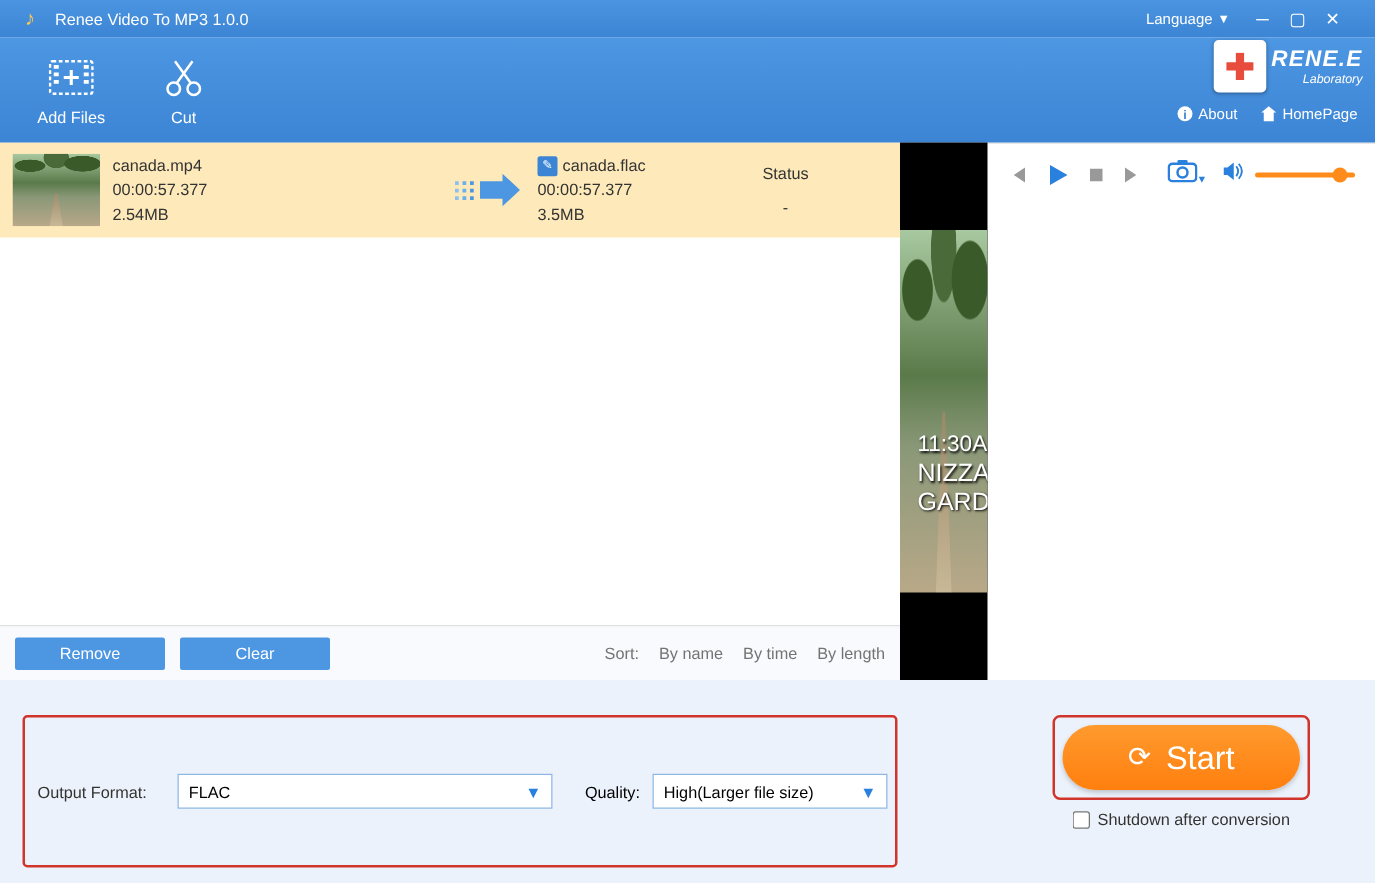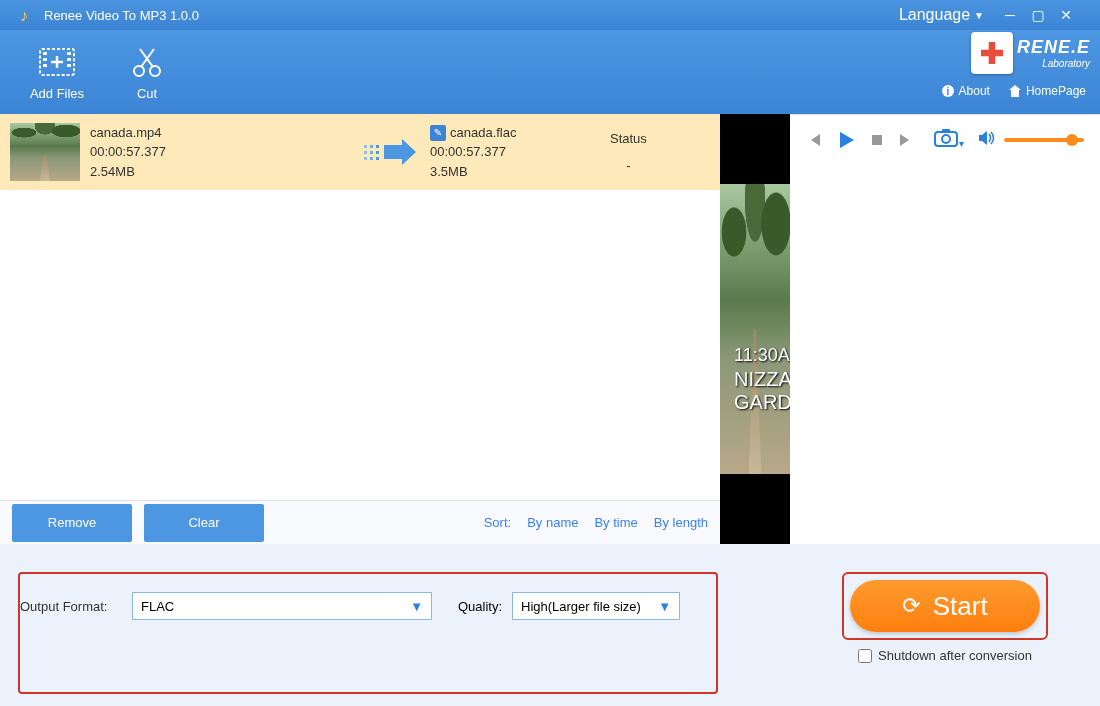--- a/index.html
+++ b/index.html
@@ -2,21 +2,21 @@
 <html><head>
 <meta charset="utf-8">
 <style>
 * { margin: 0; padding: 0; box-sizing: border-box; font-family: "Segoe UI", Arial, sans-serif; }
 body { width: 1100px; height: 706px; background: #ecf2fb; overflow: hidden; position: relative; }
 
 .titlebar { height: 30px; background: linear-gradient(#4b94e0, #3c85d5); display: flex; align-items: center; padding: 0 20px; color: #fff; font-size: 13px; }
 .note-icon { width: 16px; height: 16px; margin-right: 8px; position: relative; }
 .note-icon::before { content: "♪"; color: #ffc94a; font-size: 16px; }
 .titlebar-spacer { flex: 1; }
-.lang { font-size: 16px; margin-right: 4px; }
+.lang { font-size: 12px; margin-right: 4px; }
 .tb-caret { font-size: 10px; margin-right: 12px; cursor: pointer; }
 .win-btn { width: 28px; text-align: center; font-size: 14px; cursor: pointer; }
 
 .toolbar { height: 84px; background: linear-gradient(#4d96e2, #3c85d5); display: flex; align-items: center; padding: 0 12px; color: #fff; position: relative; }
 .tool { display: flex; flex-direction: column; align-items: center; width: 90px; cursor: pointer; }
 .tool-icon { width: 36px; height: 36px; margin-bottom: 6px; display: flex; align-items: center; justify-content: center; }
 .tool-label { font-size: 13px; }
 .logo-area { position: absolute; right: 10px; top: 2px; display: flex; align-items: center; }
 .medkit { width: 42px; height: 42px; background: #fff; border-radius: 4px; display: flex; align-items: center; justify-content: center; margin-right: 4px; box-shadow: 0 1px 3px rgba(0,0,0,.3); }
 .medkit-cross { width: 22px; height: 22px; background: #e74c3c; clip-path: polygon(35% 0, 65% 0, 65% 35%, 100% 35%, 100% 65%, 65% 65%, 65% 100%, 35% 100%, 35% 65%, 0 65%, 0 35%, 35% 35%); }
@@ -31,47 +31,47 @@
 .thumb { width: 70px; height: 58px; position: relative; margin-right: 10px; overflow: hidden; }
 .info-block { font-size: 13px; line-height: 1.5; color: #333; width: 260px; }
 .arrow-block { width: 80px; display: flex; align-items: center; justify-content: center; }
 .out-block { font-size: 13px; line-height: 1.5; color: #333; width: 180px; }
 .out-name { display: flex; align-items: center; gap: 4px; font-weight: 500; }
 .edit-badge { width: 16px; height: 16px; background: #3c85d5; border-radius: 2px; display: inline-flex; align-items: center; justify-content: center; color: #fff; font-size: 10px; }
 .status-block { text-align: center; font-size: 13px; color: #333; }
 .status-block div:first-child { margin-bottom: 12px; }
 
 .left-bottom { height: 44px; border-top: 1px solid #e0e0e0; display: flex; align-items: center; padding: 0 12px; background: #f8fafd; }
-.btn-sm { width: 120px; height: 38px; background: #4d96e2; color: #fff; border: none; border-radius: 2px; font-size: 13px; cursor: pointer; margin-right: 12px; }
-.sort-area { margin-left: auto; display: flex; align-items: center; gap: 16px; font-size: 13px; color: #3b82f6; }
+.btn-sm { width: 120px; height: 26px; background: #4d96e2; color: #fff; border: none; border-radius: 2px; font-size: 13px; cursor: pointer; margin-right: 12px; }
+.sort-area { margin-left: auto; display: flex; align-items: center; gap: 16px; font-size: 13px; color: #737373; }
 .sort-opt { cursor: pointer; }
 
 .right-pane { width: 380px; background: #fff; display: flex; flex-direction: row; }
 .preview { flex: 1; background: #000; position: relative; overflow: hidden; display: flex; align-items: center; }
 .preview-img { width: 100%; height: 290px; position: relative; }
 .preview-overlay { position: absolute; bottom: 60px; left: 14px; color: #fff; font-family: Georgia, serif; font-size: 20px; text-shadow: 1px 1px 2px #000; }
 .preview-overlay div:first-child { font-size: 18px; margin-bottom: 2px; }
 .player-ctrl { height: 50px; display: flex; align-items: center; padding: 0 16px; gap: 14px; border-top: 1px solid #e0e0e0; }
 .pc-btn { color: #999; cursor: pointer; display: flex; align-items: center; }
 .pc-btn.active { color: #2980dd; }
 .cam-btn { color: #2980dd; margin-left: 6px; cursor: pointer; }
 .vol-area { margin-left: auto; display: flex; align-items: center; gap: 8px; }
 .vol-icon { color: #2980dd; }
 .vol-track { width: 80px; height: 4px; background: #ff8c1a; border-radius: 2px; position: relative; }
 .vol-thumb { position: absolute; right: 6px; top: -4px; width: 12px; height: 12px; background: #ff8c1a; border-radius: 50%; }
 
 .bottom { height: 162px; background: #ecf2fb; padding: 28px 18px 12px; display: flex; position: relative; }
-.settings-box { width: 700px; border: 2px solid #d1342a; border-radius: 4px; padding: 18px 0; display: flex; flex-direction: column; }
+.settings-box { width: 700px; border: 2px solid #d1342a; border-radius: 4px; padding: 18px 10px; display: flex; flex-direction: row; }
 .setting-row { display: flex; align-items: center; gap: 10px; }
 .setting-label { width: 102px; font-size: 13px; color: #333; }
 .dropdown { height: 28px; border: 1px solid #8bb6e5; background: #fff; display: flex; align-items: center; padding: 0 8px; font-size: 13px; cursor: pointer; position: relative; }
 .dropdown.fmt { width: 300px; }
 .dd-caret { margin-left: auto; color: #2980dd; }
 .quality-label { width: 60px; font-size: 13px; text-align: right; }
-.dropdown.qual { width: 168px; }
+.dropdown.qual { width: 188px; }
 .folder-input { flex: 1; height: 28px; border: 1px solid #8bb6e5; background: #fff; padding: 0 8px; font-size: 13px; }
 .icon-btn { width: 28px; height: 28px; background: #2980dd; border-radius: 3px; display: flex; align-items: center; justify-content: center; color: #fff; cursor: pointer; font-size: 14px; }
 
 .start-area { flex: 1; display: flex; flex-direction: column; align-items: center; padding-left: 90px; }
 .start-box { border: 2px solid #d1342a; border-radius: 6px; padding: 6px; }
 .start-btn { width: 190px; height: 52px; background: linear-gradient(#ff9a2e, #ff7f0e); border-radius: 26px; display: flex; align-items: center; justify-content: center; gap: 12px; color: #fff; font-size: 26px; cursor: pointer; box-shadow: 0 2px 4px rgba(0,0,0,.2); }
 .refresh-icon { font-size: 22px; }
 .shutdown-row { margin-top: 8px; font-size: 13px; display: flex; align-items: center; gap: 6px; color: #333; }
 .shutdown-row input { width: 14px; height: 14px; }
 

